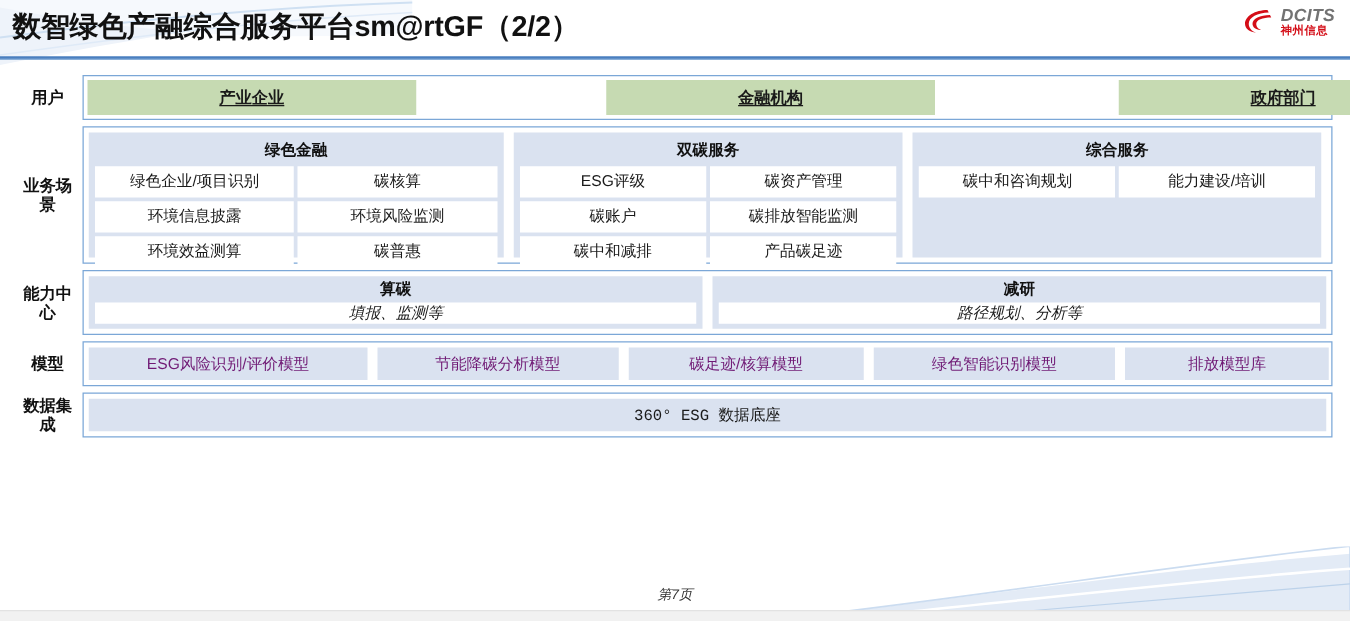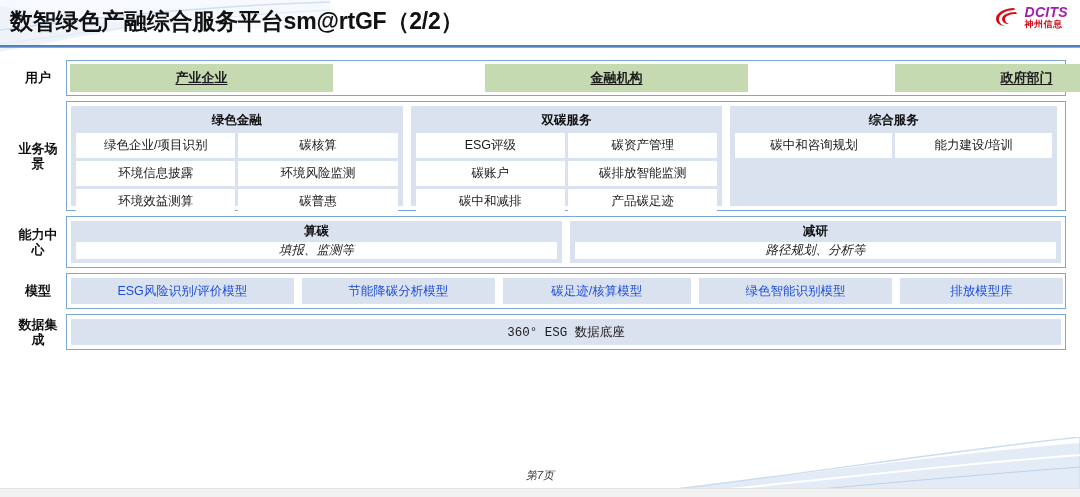--- a/index.html
+++ b/index.html
@@ -53,21 +53,21 @@
     top: 5px;
     display: flex;
     align-items: center;
     gap: 5px;
   }
   .logo-mark { width: 26px; height: 22px; }
   .logo-text { line-height: 1; }
   .logo-text .brand {
     font-size: 14px;
     font-weight: bold;
-    color: #a21caf;
+    color: #737373;
     letter-spacing: 0.3px;
     font-style: italic;
   }
   .logo-text .brand-cn {
     font-size: 9px;
     font-weight: bold;
     color: #d40d17;
     letter-spacing: 0.5px;
     margin-top: 1px;
   }
@@ -194,21 +194,21 @@
   }
 
   
   .band-model .band-body { height: 36px; gap: 8px; padding: 4px; }
   .model-item {
     background: #dae2f0;
     display: flex;
     align-items: center;
     justify-content: center;
     font-size: 12.5px;
-    color: #1d4ed8;
+    color: #701a75;
     white-space: nowrap;
   }
 
   
   .band-data .band-body { height: 36px; padding: 4px; font-family: Liberation Mono, monospace; }
   .data-bar {
     background: #dae2f0;
     flex: 1 1 auto;
     display: flex;
     align-items: center;

